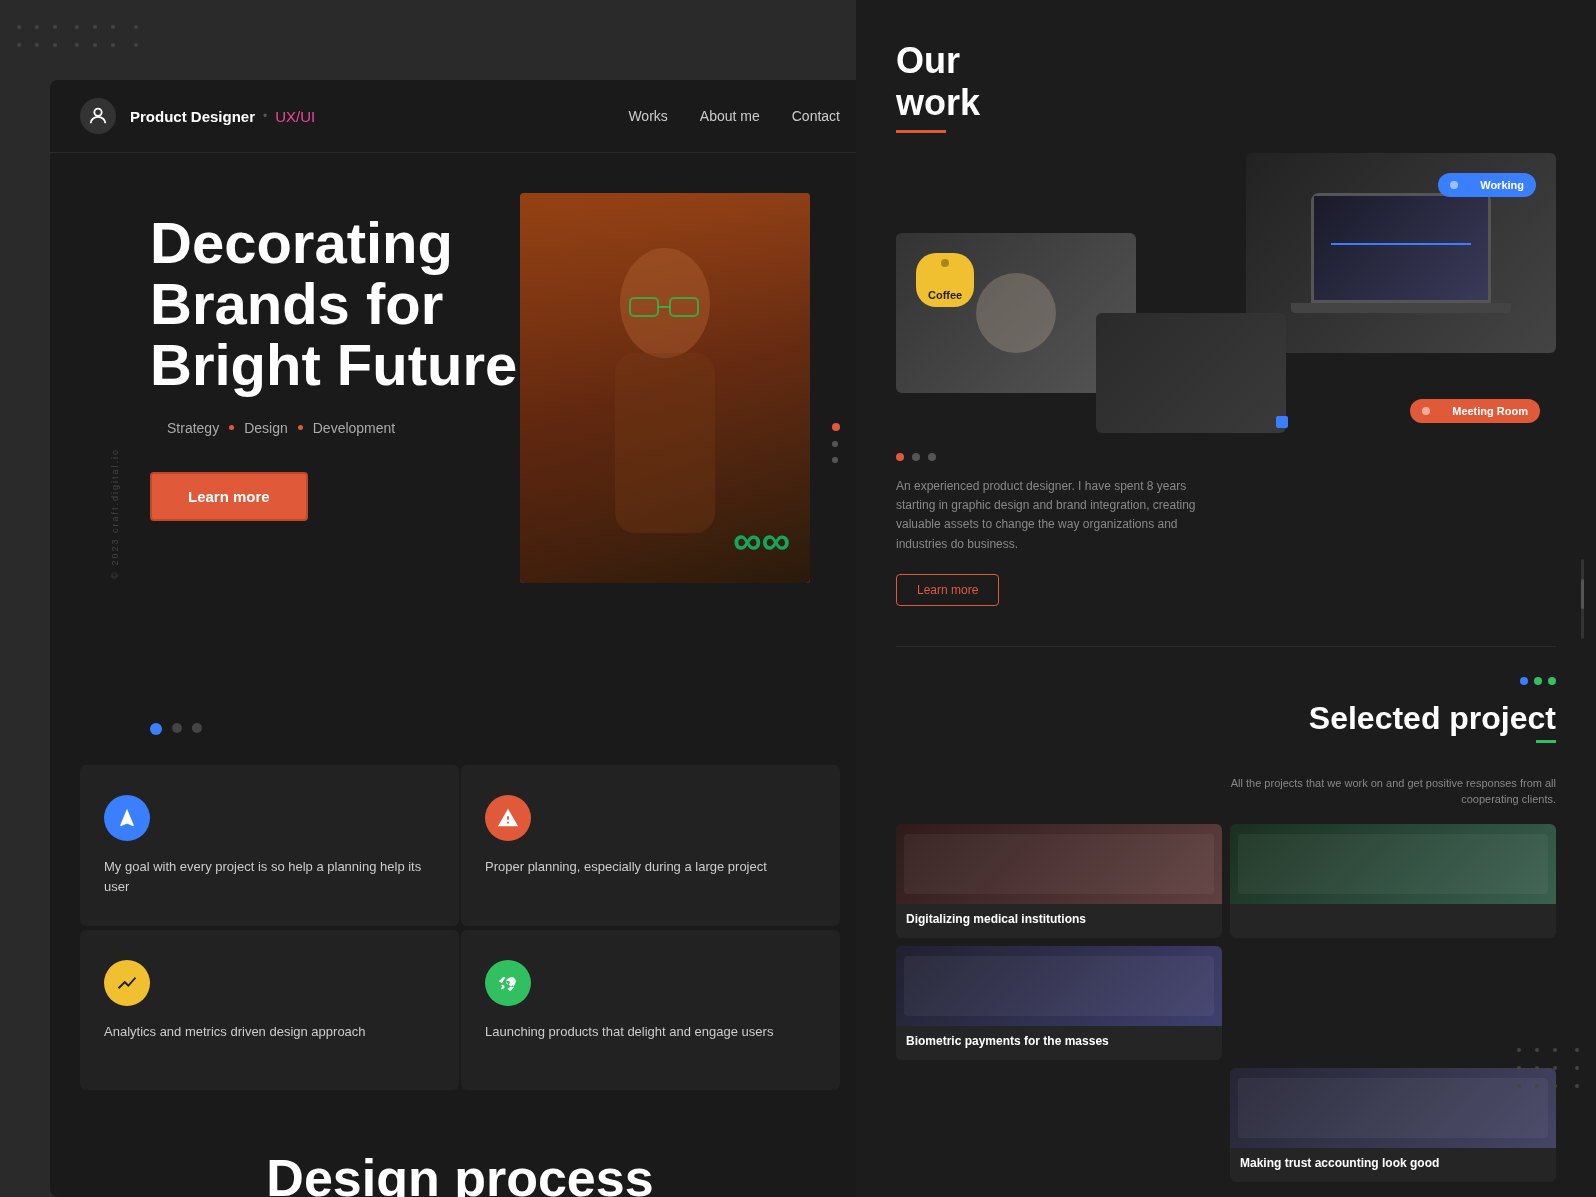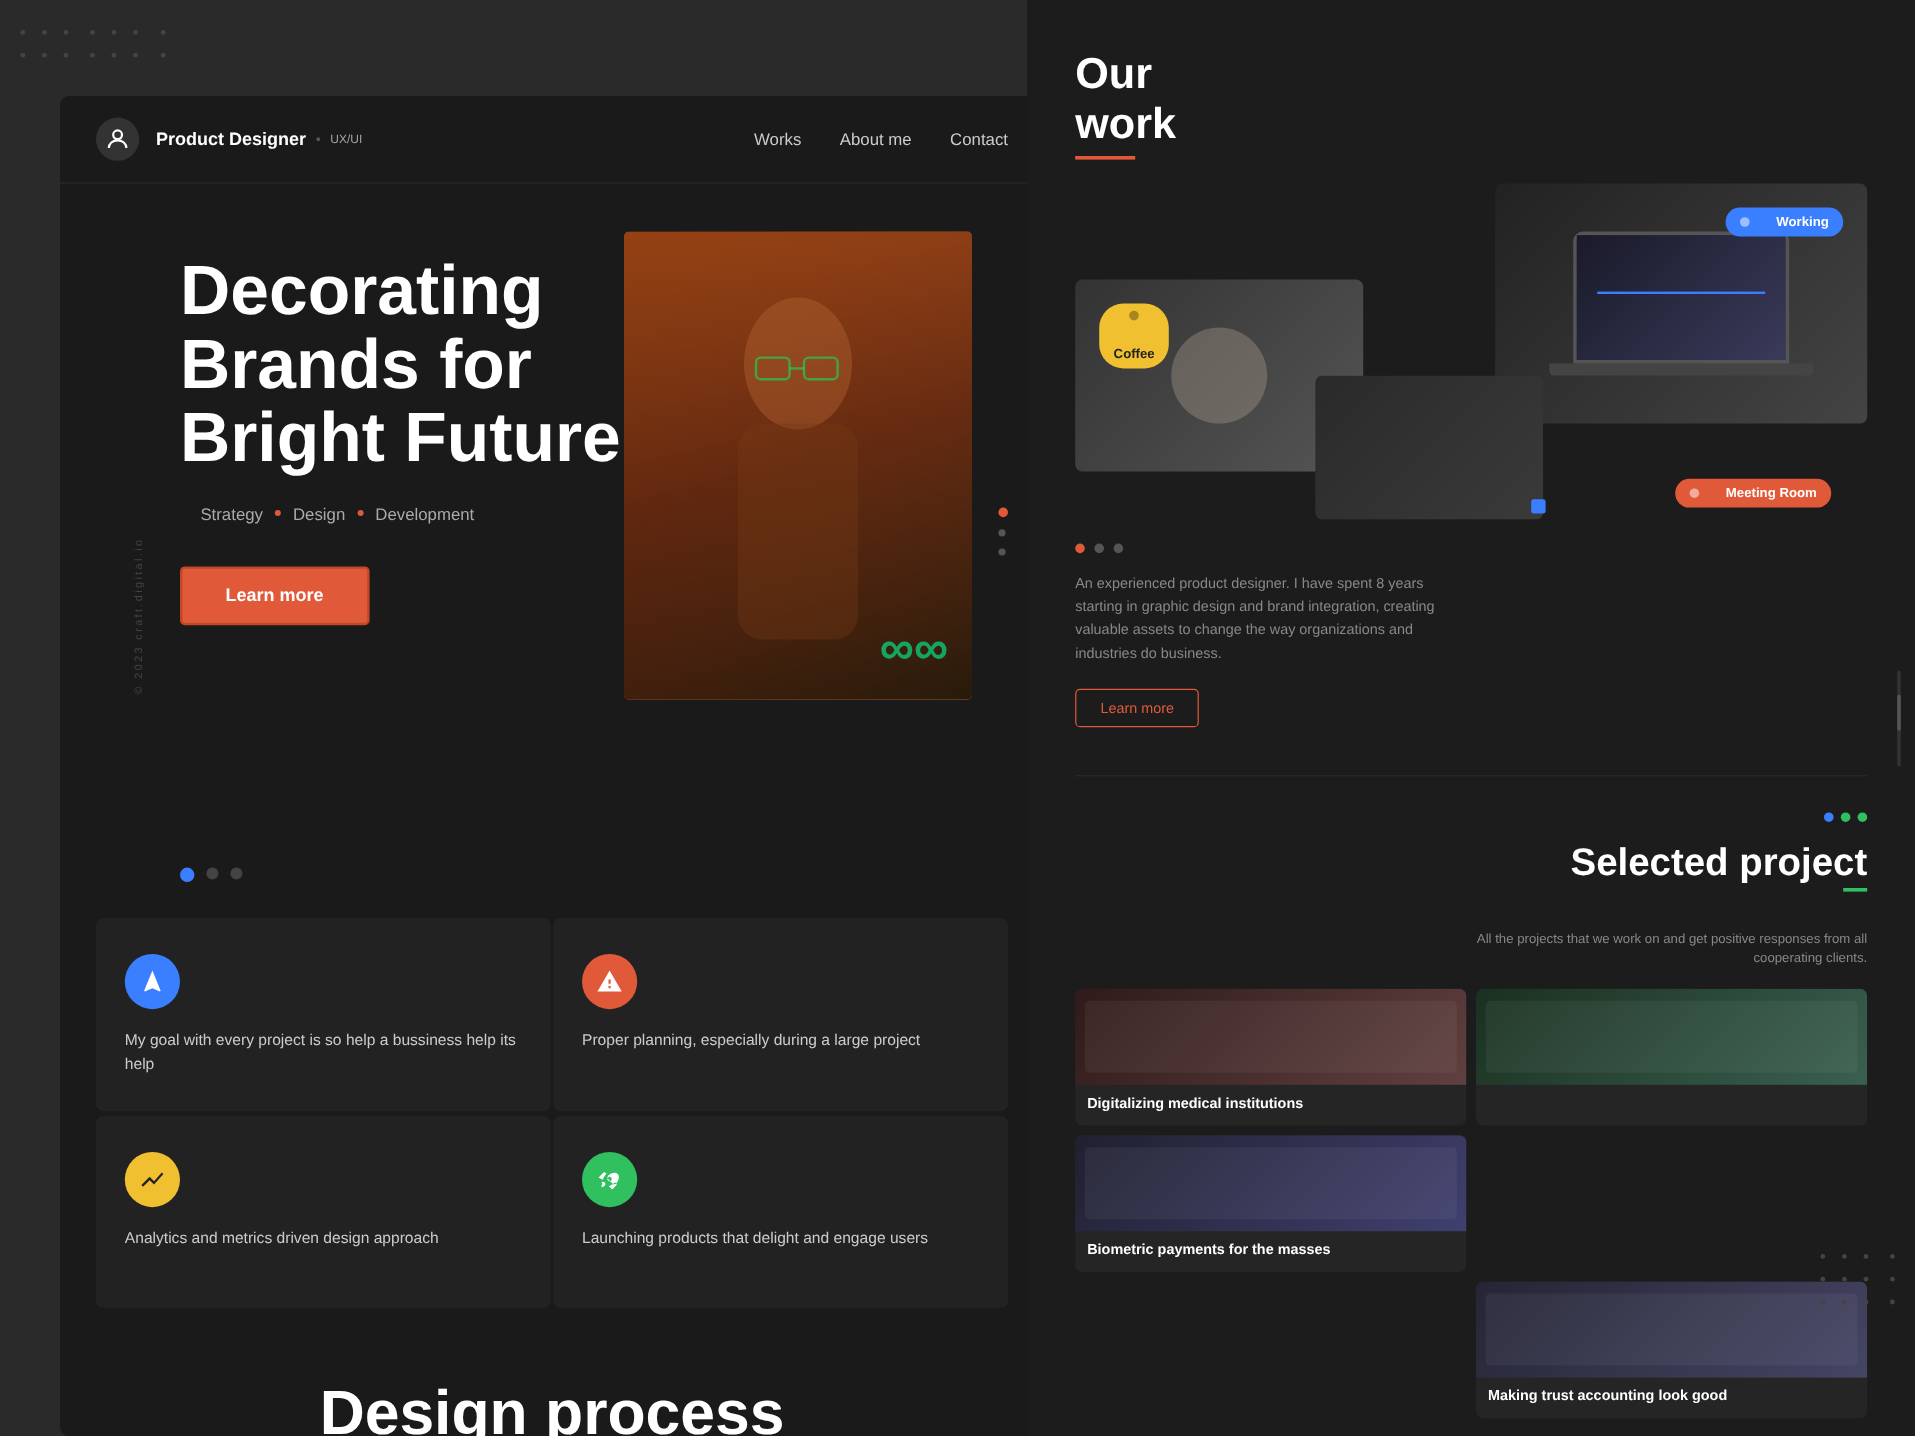--- a/index.html
+++ b/index.html
@@ -46,22 +46,22 @@
       font-weight: 700;
       color: #fff;
       margin-right: 8px;
     }
     .nav-dot {
       color: #555;
       margin-right: 8px;
       font-size: 12px;
     }
     .nav-subtitle {
-      font-size: 10px;
-      color: #a3a3a3;
+      font-size: 15px;
+      color: #ec4899;
     }
     .nav-links {
       margin-left: auto;
       display: flex;
       gap: 32px;
     }
     .nav-link {
       font-size: 14px;
       color: #ccc;
       cursor: pointer;
@@ -587,21 +587,21 @@
     <div class="slide-dot inactive"></div>
   </div>
 
   <div class="cards-row">
     <div class="card">
       <div class="card-icon blue">
         <svg width="22" height="22" viewBox="0 0 24 24" fill="white">
           <path d="M12 2L4.5 20.29l.71.71L12 18l6.79 3 .71-.71z"></path>
         </svg>
       </div>
-      <p class="card-text">My goal with every project is so help a bussiness help its help</p>
+      <p class="card-text">My goal with every project is so help a planning help its user</p>
     </div>
     <div class="card">
       <div class="card-icon red">
         <svg width="22" height="22" viewBox="0 0 24 24" fill="white">
           <path d="M1 21h22L12 2 1 21zm12-3h-2v-2h2v2zm0-4h-2v-4h2v4z"></path>
         </svg>
       </div>
       <p class="card-text">Proper planning, especially during a large project</p>
     </div>
     <div class="card" style="margin-top:2px;">
@@ -672,21 +672,21 @@
       </div>
 
       <div class="work-badge working">
         <span class="badge-dot"></span>
         <span>Working</span>
       </div>
       <div class="work-badge coffee" style="top:100px;left:20px;flex-direction:column;">
         <span class="badge-dot" style="background:rgba(0,0,0,0.3);"></span>
         <span>Coffee</span>
       </div>
-      <div class="work-badge meeting" style="bottom:10px;right:30px;justify-content:center;">
+      <div class="work-badge meeting" style="bottom:10px;right:16px;justify-content:center;">
         <span class="badge-dot"></span>
         <span>Meeting Room</span>
       </div>
 
       <div style="position:absolute;bottom:5px;left:380px;width:12px;height:12px;background:#3a7fff;border-radius:2px;"></div>
     </div>
 
     <div class="dot-row">
       <div class="dot-ind"></div>
       <div class="dot-ind inactive"></div>

